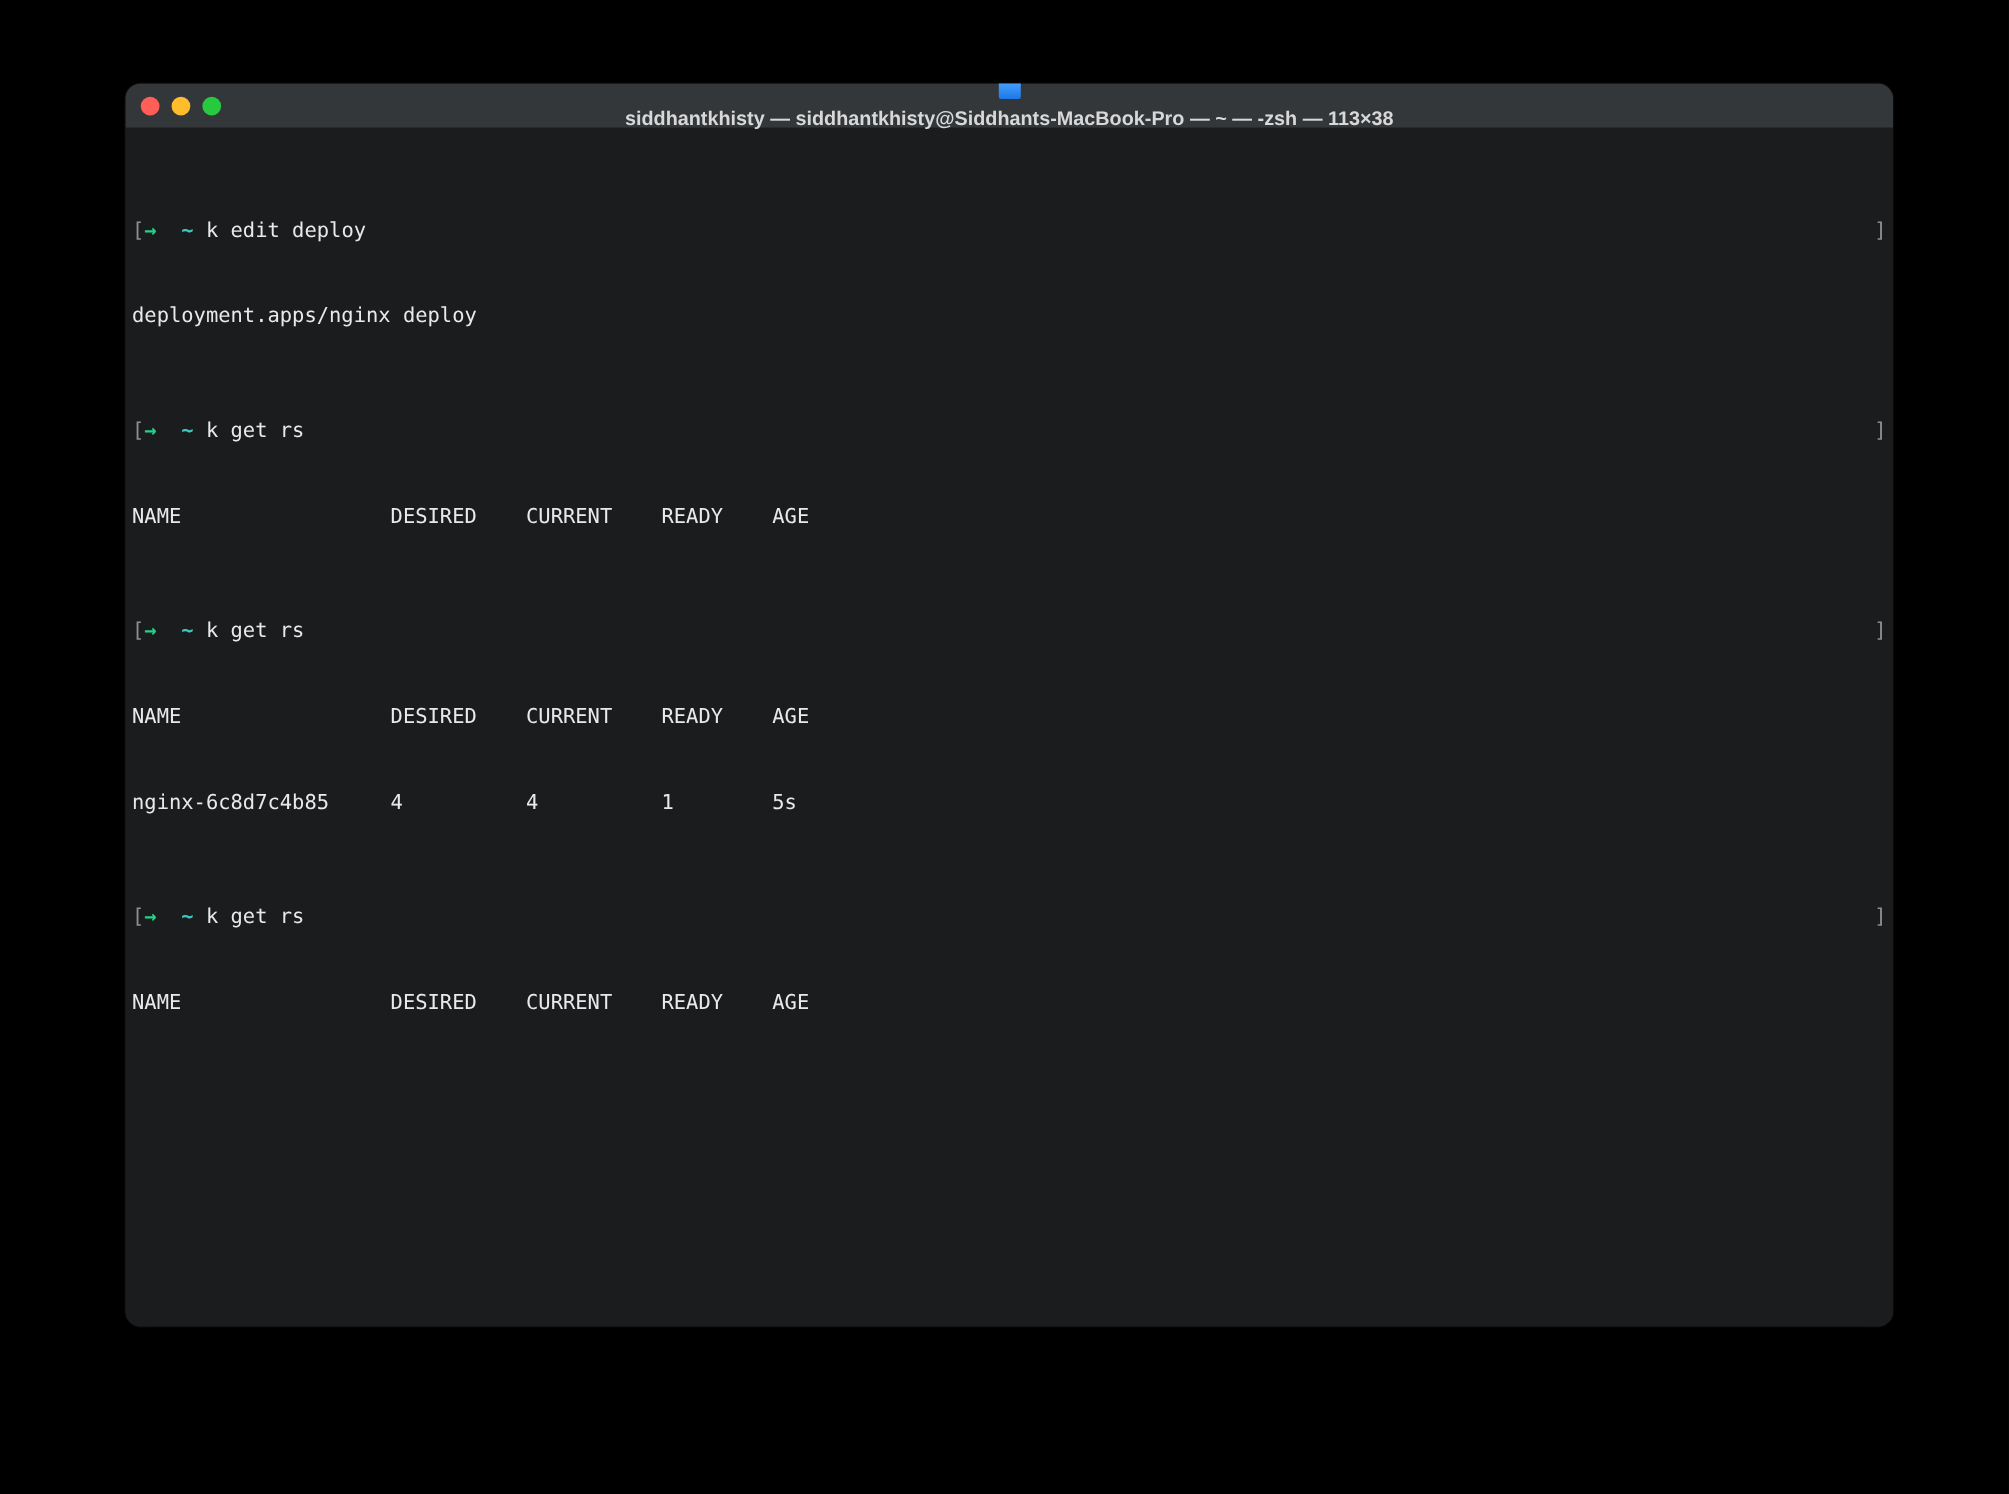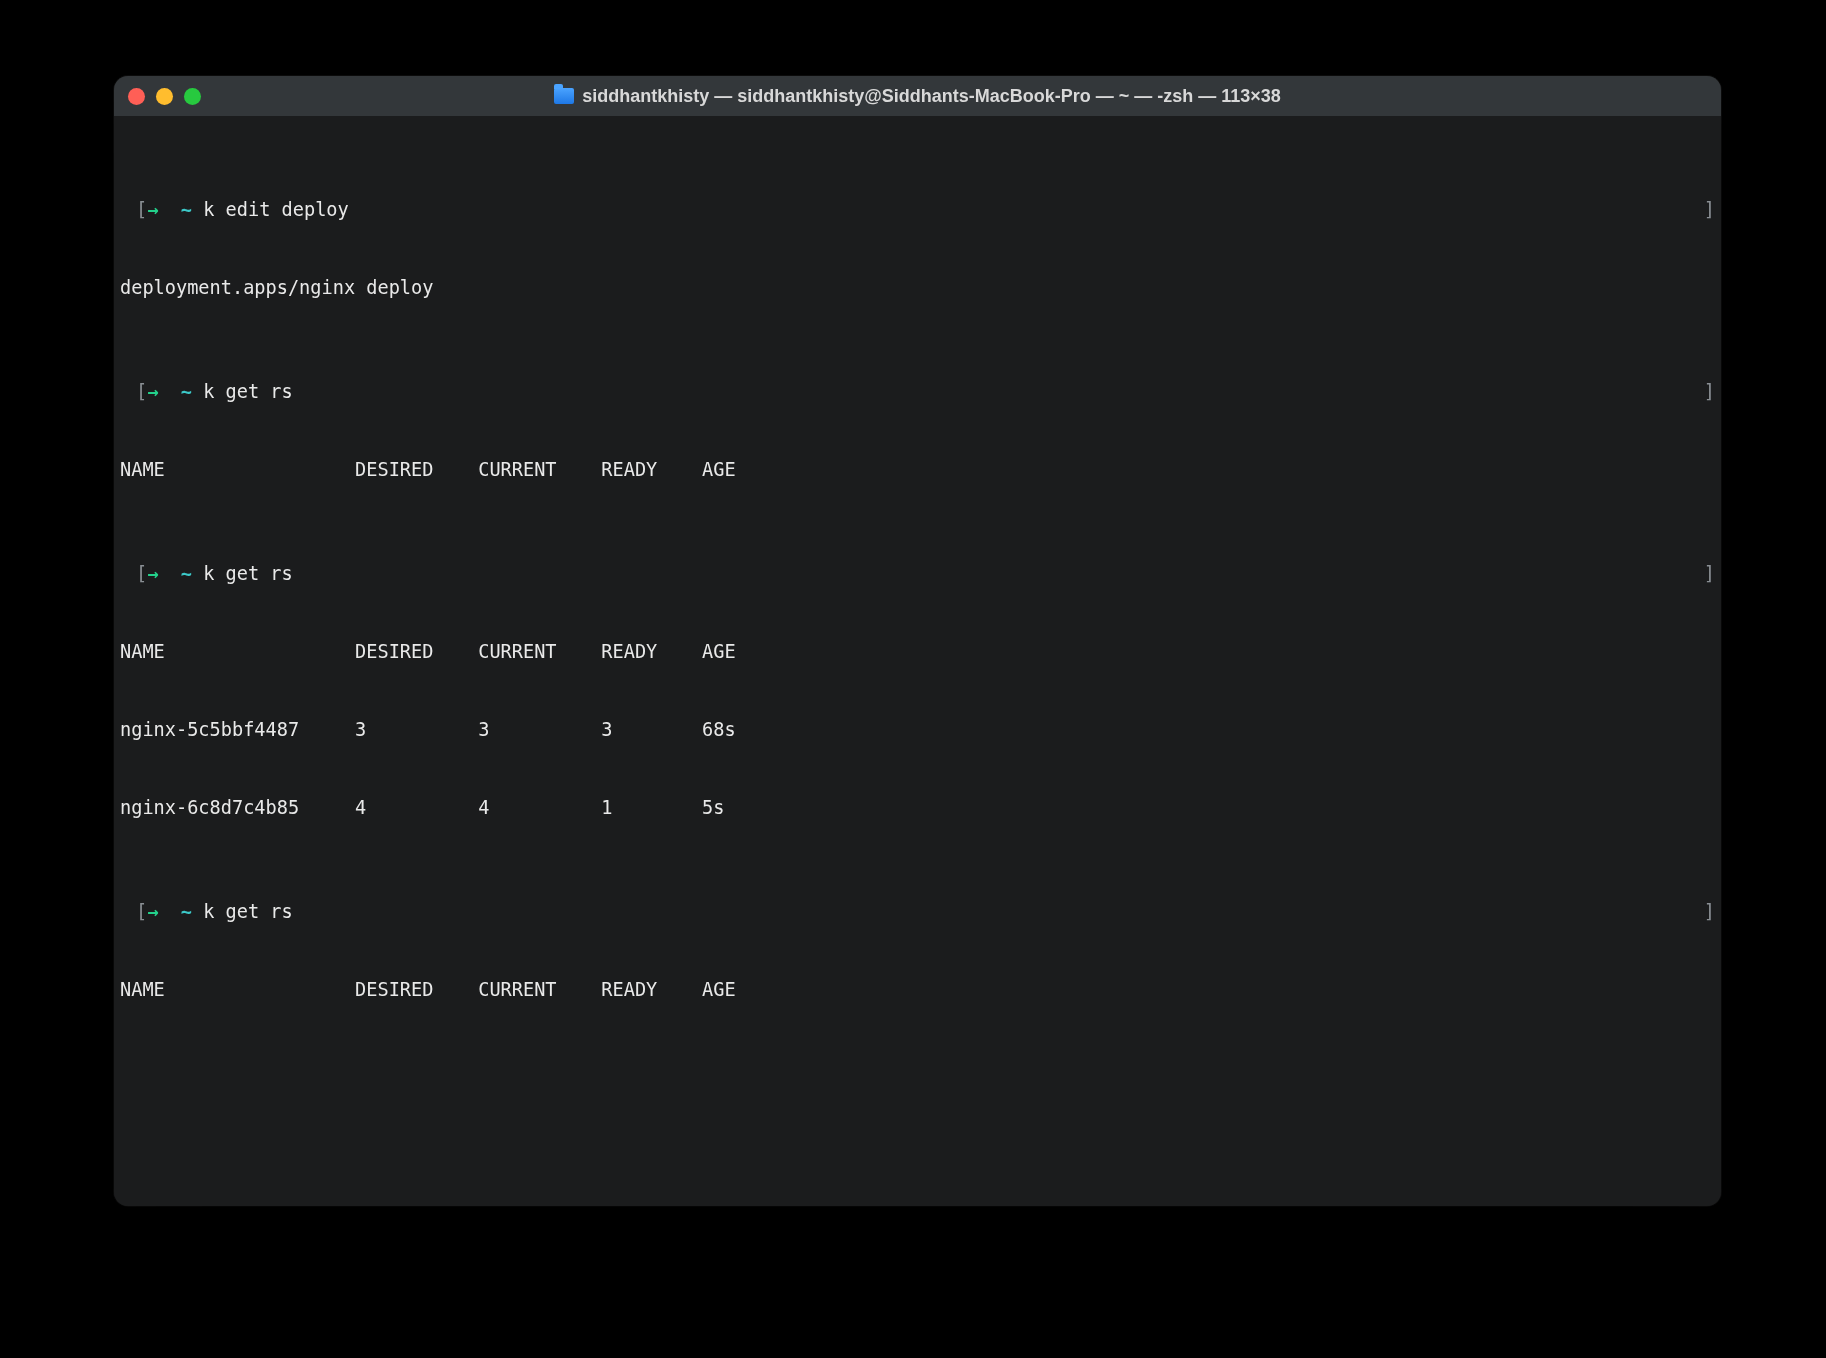--- a/index.html
+++ b/index.html
@@ -33,20 +33,21 @@
   .dot.yellow { background: #ffbd2e; }
   .dot.green { background: #27c93f; }
   .title-center {
     position: absolute;
     left: 0; right: 0;
     display: flex;
     justify-content: center;
     align-items: center;
     gap: 8px;
     pointer-events: none;
+    flex-direction: column;
   }
   .folder-icon {
     width: 20px; height: 16px;
     background: linear-gradient(#4aa3ff,#1e78e6);
     border-radius: 2px;
     position: relative;
   }
   .folder-icon::before {
     content: "";
     position: absolute;
@@ -65,21 +66,21 @@
     flex: 1 1 auto;
     padding: 3px 6px 6px 6px;
     font-size: 18.6px;
     line-height: 26px;
     color: #e9e9e9;
     white-space: pre;
     background: #1b1c1d;
     overflow: hidden;
   }
   .line { display: block; min-height: 26px; }
-  .line.prompt { display: flex; margin-left: 16px; }
+  .line.prompt { display: flex; }
   .line.prompt .right-bracket { margin-left: auto; color: #8a8f94; }
   .bracket { color: #8a8f94; }
   .arrow { color: #23d18b; font-weight: 600; }
   .tilde { color: #3cc8c8; font-weight: 600; }
   .cmd { color: #e9e9e9; }
   .pad { display:inline-block; }
 </style>
 </head>
 <body>
 
@@ -99,21 +100,20 @@
   <div class="term">
 
     <div class="line prompt"><span><span class="bracket">[</span><span class="arrow">→</span>  <span class="tilde">~</span> <span class="cmd">k edit deploy</span></span><span class="right-bracket">]</span></div>
     <div class="line">deployment.apps/nginx deploy</div>
 
     <div class="line prompt"><span><span class="bracket">[</span><span class="arrow">→</span>  <span class="tilde">~</span> <span class="cmd">k get rs</span></span><span class="right-bracket">]</span></div>
     <div class="line"><span class="pad" style="width:21ch">NAME</span><span class="pad" style="width:11ch">DESIRED</span><span class="pad" style="width:11ch">CURRENT</span><span class="pad" style="width:9ch">READY</span><span>AGE</span></div>
 
     <div class="line prompt"><span><span class="bracket">[</span><span class="arrow">→</span>  <span class="tilde">~</span> <span class="cmd">k get rs</span></span><span class="right-bracket">]</span></div>
     <div class="line"><span class="pad" style="width:21ch">NAME</span><span class="pad" style="width:11ch">DESIRED</span><span class="pad" style="width:11ch">CURRENT</span><span class="pad" style="width:9ch">READY</span><span>AGE</span></div>
-    <div class="line"><span class="pad" style="width:21ch">nginx-5c5bbf4487</span><span class="pad" style="width:11ch">3</span><span class="pad" style="width:11ch">3</span><span class="pad" style="width:9ch">3</span><span>68s</span></div>
     <div class="line"><span class="pad" style="width:21ch">nginx-6c8d7c4b85</span><span class="pad" style="width:11ch">4</span><span class="pad" style="width:11ch">4</span><span class="pad" style="width:9ch">1</span><span>5s</span></div>
 
     <div class="line prompt"><span><span class="bracket">[</span><span class="arrow">→</span>  <span class="tilde">~</span> <span class="cmd">k get rs</span></span><span class="right-bracket">]</span></div>
     <div class="line"><span class="pad" style="width:21ch">NAME</span><span class="pad" style="width:11ch">DESIRED</span><span class="pad" style="width:11ch">CURRENT</span><span class="pad" style="width:9ch">READY</span><span>AGE</span></div>
     
     
 
     
     
     

